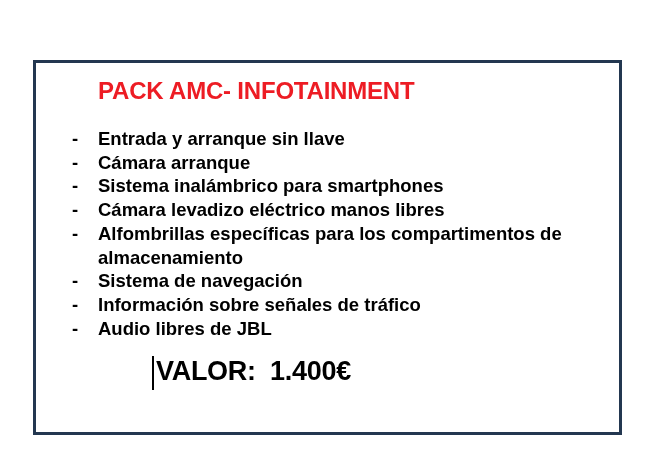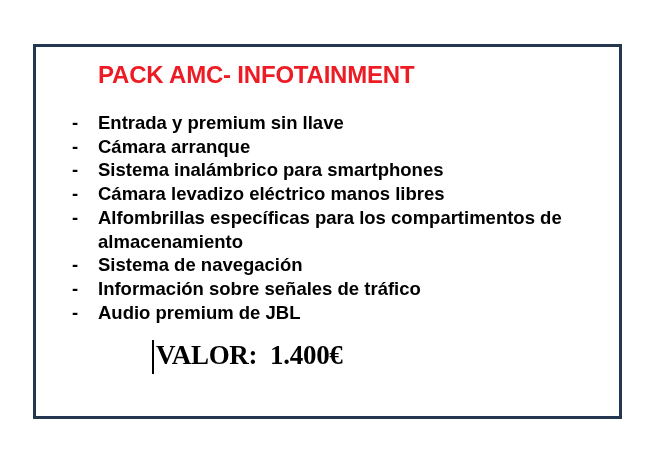--- a/index.html
+++ b/index.html
@@ -9,21 +9,21 @@
     height: 460px;
     background: #ffffff;
     overflow: hidden;
     font-family: "Liberation Sans", "DejaVu Sans", sans-serif;
     font-weight: bold;
     color: #000000;
   }
   .card {
     position: absolute;
     left: 33px;
-    top: 44px;
+    top: 60px;
     width: 583px;   
     height: 369px;  
     border: 3px solid #233750;
     background: #ffffff;
   }
   .title {
     position: absolute;
     left: 62px;
     top: 13px;
     margin: 0;
@@ -58,21 +58,20 @@
   }
   .valor {
     position: absolute;
     left: 116px;
     top: 289px;
     display: flex;
     align-items: flex-end;
     font-size: 27px;
     line-height: 38px;
     letter-spacing: -0.3px;
-    font-family: Liberation Serif, serif;
   }
   .cursor {
     width: 2px;
     height: 34px;
     margin-top: 2px;
     background: #000000;
   }
   .vtext {
     white-space: pre;
     margin-left: 2px;
@@ -82,21 +81,21 @@
 <body>
 
 <div class="screen">
   <div class="card">
 
     <h1 class="title">PACK AMC- INFOTAINMENT</h1>
 
     <ul class="features">
       <li class="feat">
         <span class="dash">-</span>
-        <span class="ftext">Entrada y premium sin llave</span>
+        <span class="ftext">Entrada y arranque sin llave</span>
       </li>
       <li class="feat">
         <span class="dash">-</span>
         <span class="ftext">Cámara arranque</span>
       </li>
       <li class="feat">
         <span class="dash">-</span>
         <span class="ftext">Sistema inalámbrico para smartphones</span>
       </li>
       <li class="feat">
@@ -110,21 +109,21 @@
       <li class="feat">
         <span class="dash">-</span>
         <span class="ftext">Sistema de navegación</span>
       </li>
       <li class="feat">
         <span class="dash">-</span>
         <span class="ftext">Información sobre señales de tráfico</span>
       </li>
       <li class="feat">
         <span class="dash">-</span>
-        <span class="ftext">Audio premium de JBL</span>
+        <span class="ftext">Audio libres de JBL</span>
       </li>
     </ul>
 
     <div class="valor">
       <span class="cursor"></span>
       <span class="vtext">VALOR:  1.400€</span>
     </div>
 
   </div>
 </div>

